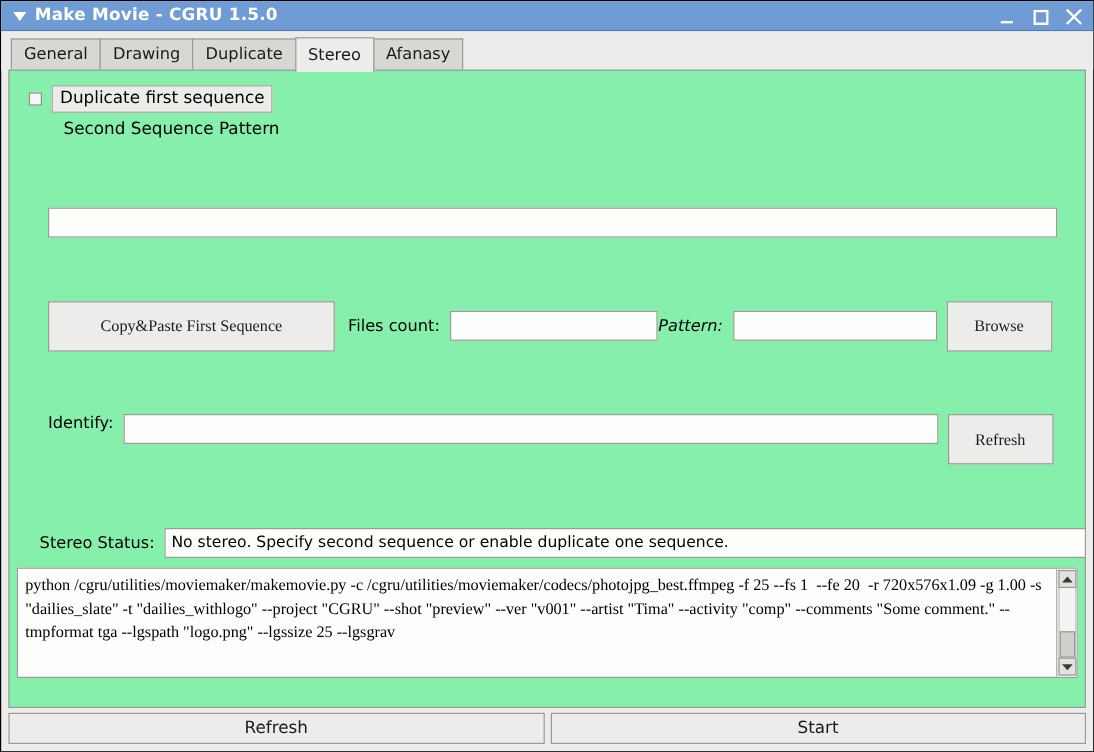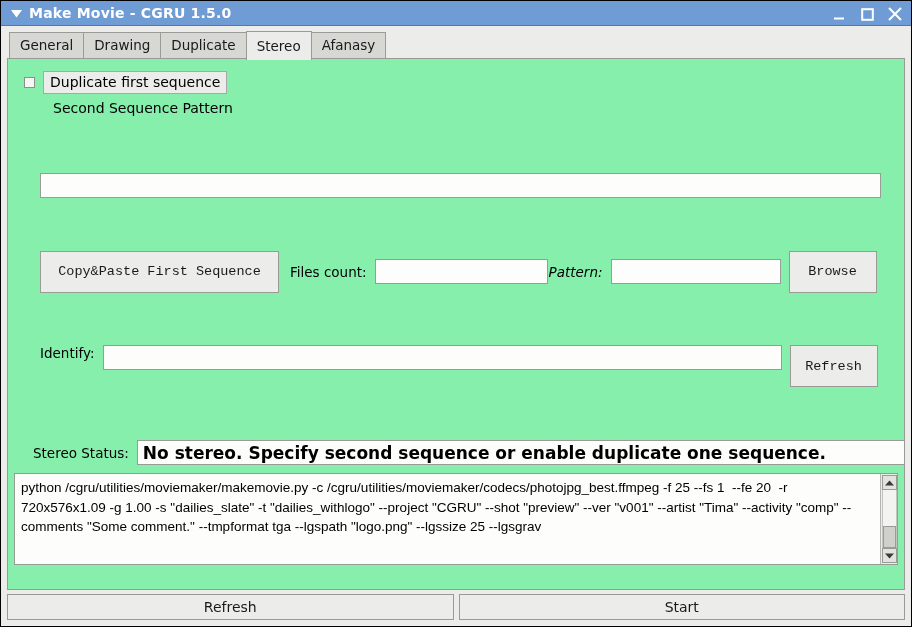--- a/index.html
+++ b/index.html
@@ -171,21 +171,21 @@
     left: 32px;
     top: 200px;
     width: 849px;
     height: 25px;
     display: flex;
     align-items: center;
   }
   .btn {
     border: 1px solid #9a9a96;
     background: #ececeb;
-    font-family: Liberation Mono, monospace;
+    font-family: Liberation Serif, serif;
     font-size: 13.5px;
     color: #1a1a1a;
     height: 42px;
     line-height: 21px;
     padding: 0 10px;
     box-sizing: border-box;
     cursor: pointer;
     text-align: center;
     white-space: nowrap;
   }
@@ -223,41 +223,40 @@
     align-items: center;
     margin-left: 23px;
   }
   .status-field {
     flex: 1 1 auto;
     border: 1px solid #9a9a96;
     background: #fdfdfb;
     height: 25px;
     box-sizing: border-box;
     padding: 3px 5px;
-    font-size: 17px;
+    font-size: 13px;
     line-height: 18px;
     white-space: nowrap;
     overflow: hidden;
-    font-weight: bold;
   }
 
   
   .console-wrap {
     margin: 0 6px 0 6px;
     height: 92px;
     border: 1px solid #9a9a96;
     background: #fdfdfb;
     display: flex;
     box-sizing: border-box;
     flex: 0 0 auto;
   }
   .console-text {
     flex: 1 1 auto;
     padding: 4px 5px 0 6px;
-    font-family: Liberation Sans, sans-serif;
+    font-family: Liberation Serif, serif;
     font-size: 13.5px;
     line-height: 19.5px;
     white-space: pre-wrap;
     word-break: break-word;
     overflow: hidden;
     color: #000;
   }
   .scrollbar {
     width: 17px;
     flex: 0 0 auto;

